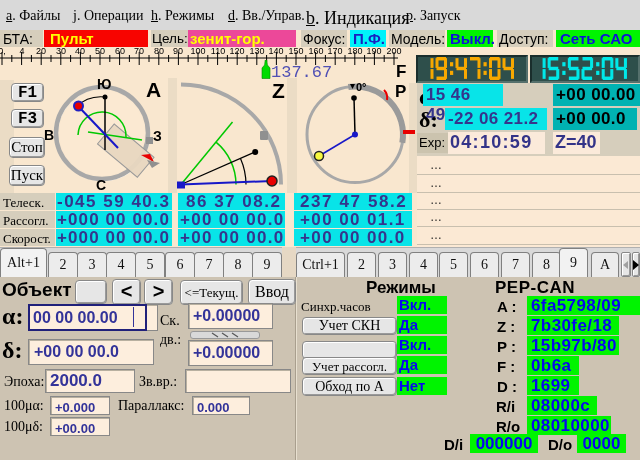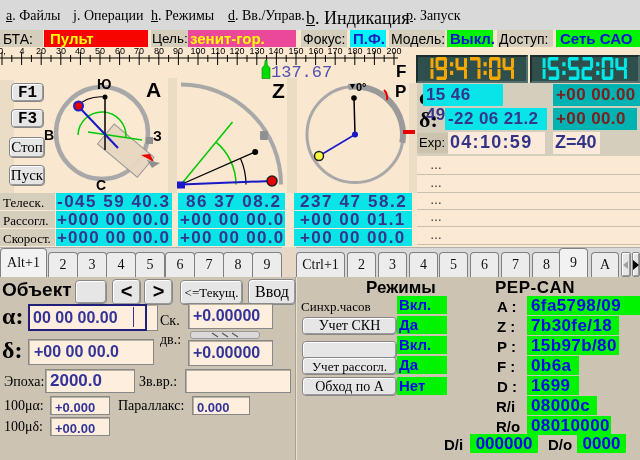--- a/index.html
+++ b/index.html
@@ -1,21 +1,21 @@
 <!DOCTYPE html>
 <html><head><meta charset="utf-8"><style>
 *{margin:0;padding:0;box-sizing:border-box}
 html,body{width:640px;height:460px;overflow:hidden}
 body{font-family:"Liberation Sans",sans-serif;position:relative;background:#f9e7cf}
 .a{position:absolute}
 .ser{font-family:"Liberation Serif",serif}
 .mono{font-family:"Liberation Mono",monospace}
 .tan{background:#d6cebc}
 .cyan{background:#08e4e8;color:#35358c;font-weight:bold}
-.teal{background:#00b2b2;color:#7f1d1d;font-weight:bold}
+.teal{background:#00b2b2;color:#000000;font-weight:bold}
 .grn{background:#00f400;color:#0707ee;font-weight:bold}
 .btn{background:#e6e6e6;border:1px solid #888;border-radius:4px;
  box-shadow:inset 1px 1px 0 #fff, inset -1px -1px 0 #9a9a9a;text-align:center}
 .inp{background:#fdeedd;border:1px solid #888;color:#333399;font-weight:bold;
  box-shadow:inset 1px 1px 0 #b8b0a0}
 .tab{position:absolute;background:#ececec;border:1px solid #808080;border-bottom:none;
  border-radius:4px 4px 0 0;text-align:center;font-family:"Liberation Serif",serif;font-size:14px;color:#111}
 .glabel{font-weight:bold;font-size:15px;color:#000}
 </style></head><body>
 

